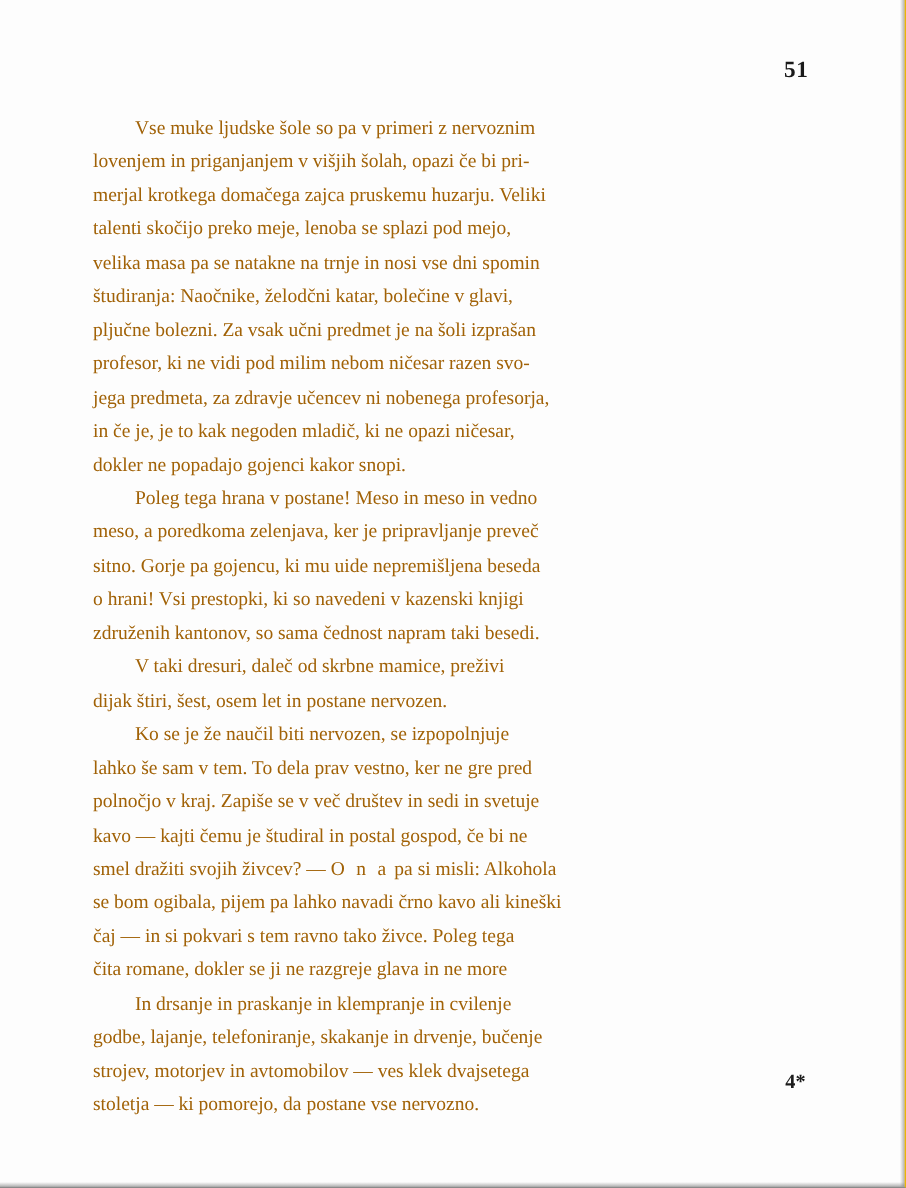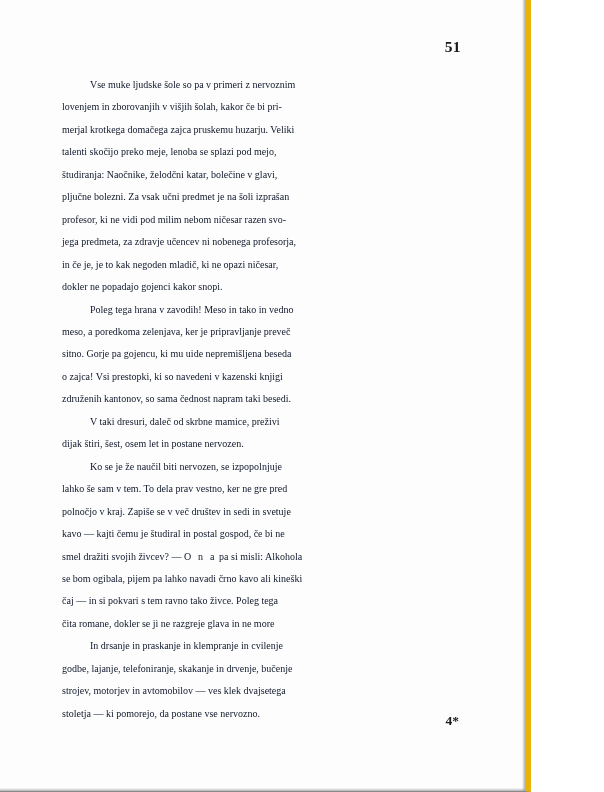--- a/index.html
+++ b/index.html
@@ -12,24 +12,24 @@
     width: 604px;
     height: 792px;
     overflow: hidden;
     font-family: "Liberation Serif", "DejaVu Serif", serif;
   }
 
   
   .page-sheet {
     position: relative;
     box-sizing: border-box;
-    width: 531px;
+    width: 604px;
     height: 792px;
     background: #fdfdfd;
-    border-right: 6px solid #eab308;
+    border-right: 1px solid #eab308;
     border-bottom: 1px solid #8a8a8a;
     padding: 0;
   }
   .page-sheet::after {
     content: "";
     position: absolute;
     right: 0;
     bottom: 0;
     width: 3px;
     height: 100%;
@@ -63,23 +63,23 @@
   
   .text-block {
     position: absolute;
     top: 74px;
     left: 62px;
     width: 466px;
   }
 
   .para {
     margin: 0;
-    font-size: 10px;
+    font-size: 13px;
     line-height: 22.45px;
-    color: #0f172a;
+    color: #a16207;
     text-align: justify;
     text-indent: 0;
     -webkit-font-smoothing: none;
   }
 
   
   .line {
     display: block;
     white-space: nowrap;
   }
@@ -111,36 +111,37 @@
 <body>
 
 <div class="page-sheet">
 
   <div class="folio-top">51</div>
 
   <div class="text-block">
 
     <p class="para">
       <span class="line"><span class="indent"></span><span>Vse muke ljudske šole so pa v primeri z nervoznim</span></span>
-      <span class="line">lovenjem in zborovanjih v višjih šolah, kakor če bi pri-</span>
+      <span class="line">lovenjem in priganjanjem v višjih šolah, opazi če bi pri-</span>
       <span class="line">merjal krotkega domačega zajca pruskemu huzarju. Veliki</span>
       <span class="line">talenti skočijo preko meje, lenoba se splazi pod mejo,</span>
+      <span class="line">velika masa pa se natakne na trnje in nosi vse dni spomin</span>
       <span class="line">študiranja: Naočnike, želodčni katar, bolečine v glavi,</span>
       <span class="line">pljučne bolezni. Za vsak učni predmet je na šoli izprašan</span>
       <span class="line">profesor, ki ne vidi pod milim nebom ničesar razen svo-</span>
       <span class="line">jega predmeta, za zdravje učencev ni nobenega profesorja,</span>
       <span class="line">in če je, je to kak negoden mladič, ki ne opazi ničesar,</span>
       <span class="line last">dokler ne popadajo gojenci kakor snopi.</span>
     </p>
 
     <p class="para">
-      <span class="line"><span class="indent"></span><span>Poleg tega hrana v zavodih!  Meso in tako in vedno</span></span>
+      <span class="line"><span class="indent"></span><span>Poleg tega hrana v postane!  Meso in meso in vedno</span></span>
       <span class="line">meso, a poredkoma zelenjava, ker je pripravljanje preveč</span>
       <span class="line">sitno. Gorje pa gojencu, ki mu uide nepremišljena beseda</span>
-      <span class="line">o zajca! Vsi prestopki, ki so navedeni v kazenski knjigi</span>
+      <span class="line">o hrani! Vsi prestopki, ki so navedeni v kazenski knjigi</span>
       <span class="line last">združenih kantonov, so sama čednost napram taki besedi.</span>
     </p>
 
     <p class="para">
       <span class="line"><span class="indent"></span><span>V taki dresuri, daleč od skrbne mamice,  preživi</span></span>
       <span class="line last">dijak štiri, šest, osem let in postane nervozen.</span>
     </p>
 
     <p class="para">
       <span class="line"><span class="indent"></span><span>Ko se je že naučil biti nervozen, se izpopolnjuje</span></span>

